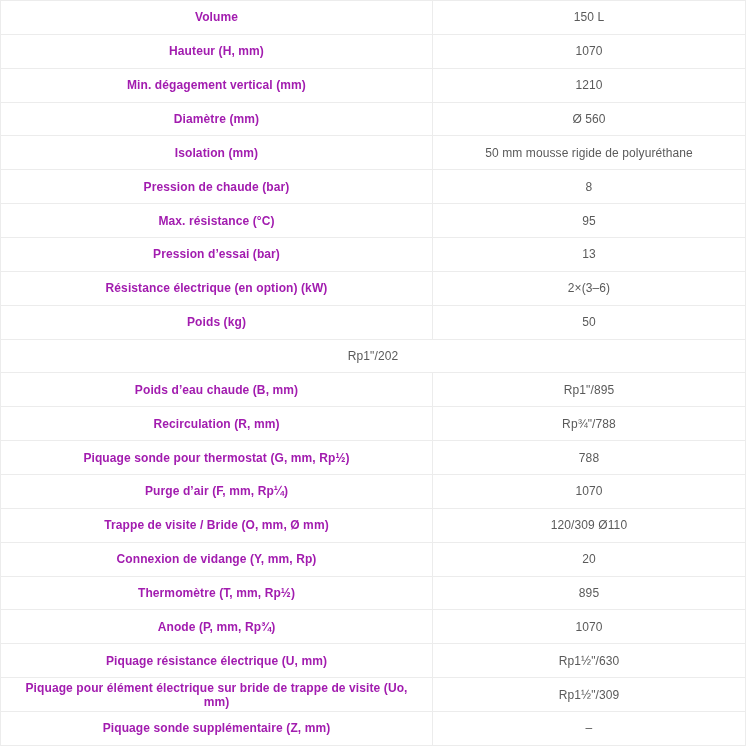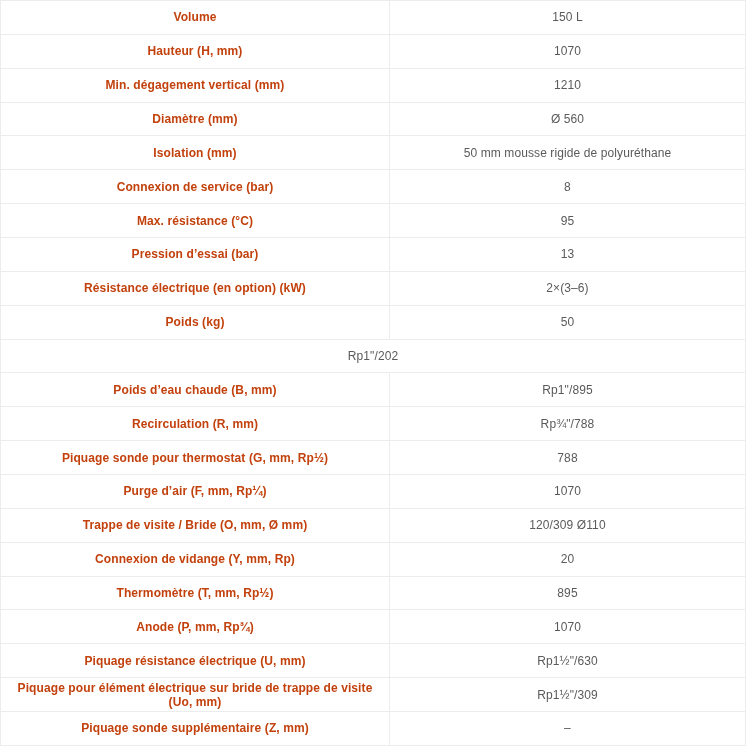--- a/index.html
+++ b/index.html
@@ -22,30 +22,30 @@
     display: flex;
     align-items: stretch;
     border-bottom: 1px solid #ececec;
     min-height: 0;
   }
   .spec-row:last-child {
     border-bottom: none;
     justify-content: space-between;
   }
   .spec-label {
-    width: 389px;
+    width: 432px;
     box-sizing: border-box;
     border-right: 1px solid #ececec;
     display: flex;
     align-items: center;
     justify-content: center;
     text-align: center;
     font-size: 12px;
     font-weight: 700;
-    color: #c2410c;
+    color: #a21caf;
     padding: 2px 14px;
     letter-spacing: 0.1px;
   }
   .spec-value {
     flex: 1 1 0;
     display: flex;
     align-items: center;
     justify-content: center;
     text-align: center;
     font-size: 12px;
@@ -73,21 +73,21 @@
     </div>
     <div class="spec-row">
       <div class="spec-label">Diamètre (mm)</div>
       <div class="spec-value">Ø 560</div>
     </div>
     <div class="spec-row">
       <div class="spec-label">Isolation (mm)</div>
       <div class="spec-value">50 mm mousse rigide de polyuréthane</div>
     </div>
     <div class="spec-row">
-      <div class="spec-label">Connexion de service (bar)</div>
+      <div class="spec-label">Pression de chaude (bar)</div>
       <div class="spec-value">8</div>
     </div>
     <div class="spec-row">
       <div class="spec-label">Max. résistance (°C)</div>
       <div class="spec-value">95</div>
     </div>
     <div class="spec-row">
       <div class="spec-label">Pression d’essai (bar)</div>
       <div class="spec-value">13</div>
     </div>

